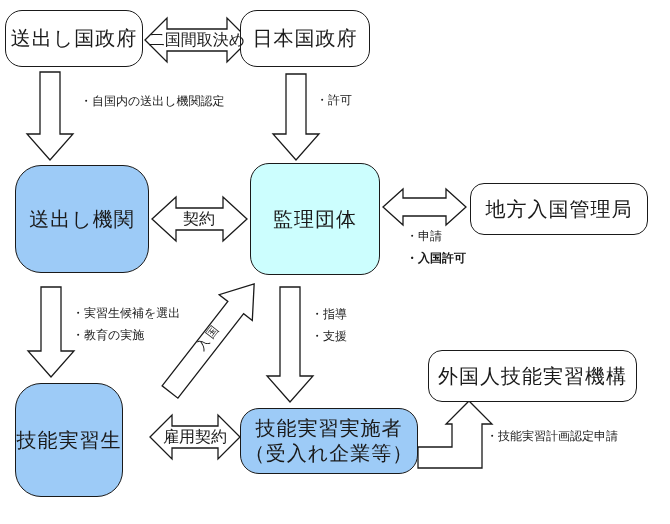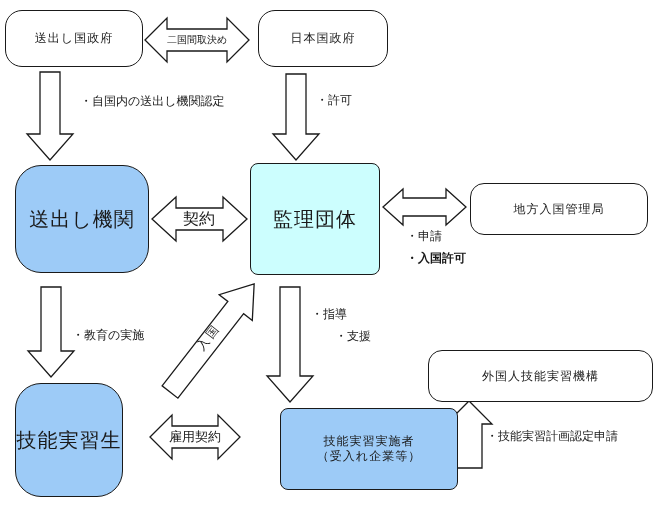--- a/index.html
+++ b/index.html
@@ -9,47 +9,47 @@
   }
   #arrow-layer{position:absolute;left:0;top:0;}
   .box{
     position:absolute;display:flex;flex-direction:column;align-items:center;justify-content:center;
     box-sizing:border-box;border:1.6px solid #1a1a1a;background:#ffffff;
     text-align:center;letter-spacing:1px;line-height:1.25;
   }
   .blue{background:#9dcbf7;}
   .cyan{background:#ccfefe;}
   .r-lg{border-radius:26px;}
-  .r-md{border-radius:8px;}
+  .r-md{border-radius:19px;}
   .r-sm{border-radius:14px;}
-  .f16{font-size:12px;}
+  .f16{font-size:20px;}
   .f20{font-size:20px;}
   #b-scg {left:5px;  top:10px;  width:138px;height:57px; border-radius:17px;}
-  #b-jpg {left:258px;top:10px;  width:130px;height:57px; border-radius:17px;}
+  #b-jpg {left:240px;top:10px;  width:130px;height:57px; border-radius:17px;}
   #b-so  {left:15px; top:165px; width:134px;height:108px;}
   #b-kt  {left:250px;top:163px; width:130px;height:112px;}
   #b-rib {left:470px;top:183px; width:178px;height:52px;}
   #b-tr  {left:15px; top:383px; width:108px;height:114px;}
-  #b-imp {left:240px;top:408px; width:178px;height:82px;margin-left:40px;}
-  #b-otit{left:428px;top:350px; width:225px;height:52px;}
+  #b-imp {left:240px;top:408px; width:178px;height:66px;}
+  #b-otit{left:428px;top:350px; width:209px;height:52px;}
   .note{position:absolute;font-size:12px;white-space:nowrap;}
   #n-accredit{left:72px; top:93px;margin-left:8px;}
   #n-permit  {left:316px;top:92px;}
   #n-apply   {left:406px;top:228px;}
   #n-entryok {left:406px;top:250px;font-weight:bold;}
   #n-select  {left:72px; top:305px;}
   #n-educate {left:72px; top:327px;}
   #n-guide   {left:311px;top:306px;text-align:center;}
-  #n-support {left:311px;top:328px;margin-left:24px;}
+  #n-support {left:311px;top:328px;}
   #n-planapp {left:486px;top:428px;}
   #n-plancre {left:238px;top:496px;}
   .alabel{position:absolute;white-space:nowrap;transform:translate(-50%,-50%);}
-  #al-bilateral{left:197px;top:40px;font-size:10px;}
+  #al-bilateral{left:197px;top:40px;font-size:16px;}
   #al-contract {left:199px;top:219px;font-size:16px;}
-  #al-employ   {left:195px;top:437px;font-size:13px;}
+  #al-employ   {left:195px;top:437px;font-size:16px;}
   #al-entry    {left:209px;top:337px;font-size:12px;letter-spacing:3px;
                 transform:translate(-50%,-50%) rotate(-52deg);}
 </style>
 </head>
 <body>
 
 <div id="canvas">
 
   <svg id="arrow-layer" width="670" height="524" viewBox="0 0 670 524">
     <g fill="#ffffff" stroke="#1a1a1a" stroke-width="1.3" stroke-linejoin="miter">
@@ -96,18 +96,19 @@
 
   <div class="alabel" id="al-bilateral">二国間取決め</div>
   <div class="alabel" id="al-contract">契約</div>
   <div class="alabel" id="al-employ">雇用契約</div>
   <div class="alabel" id="al-entry">入国</div>
 
   <div class="note" id="n-accredit">・自国内の送出し機関認定</div>
   <div class="note" id="n-permit">・許可</div>
   <div class="note" id="n-apply">・申請</div>
   <div class="note" id="n-entryok">・入国許可</div>
+  <div class="note" id="n-select">・実習生候補を選出</div>
   <div class="note" id="n-educate">・教育の実施</div>
   <div class="note" id="n-guide">・指導</div>
   <div class="note" id="n-support">・支援</div>
   <div class="note" id="n-planapp">・技能実習計画認定申請</div>
 
 </div>
 
 </body></html>

